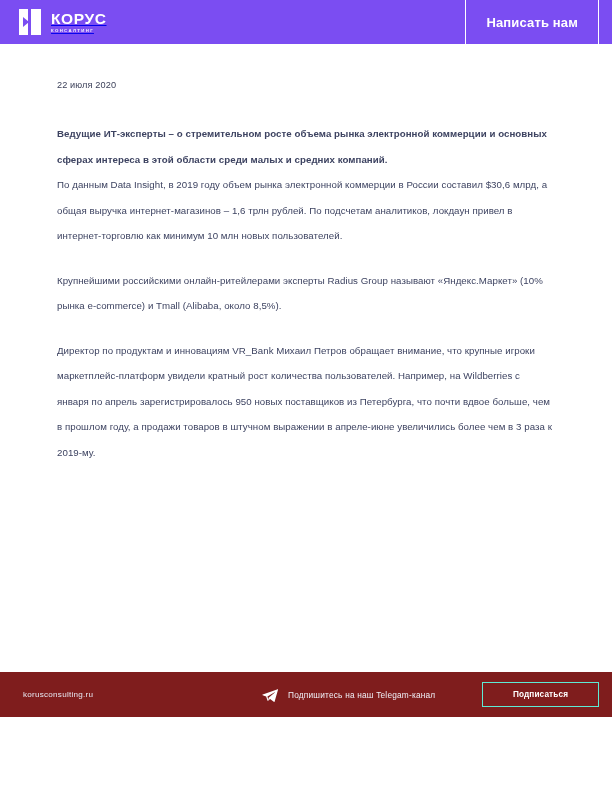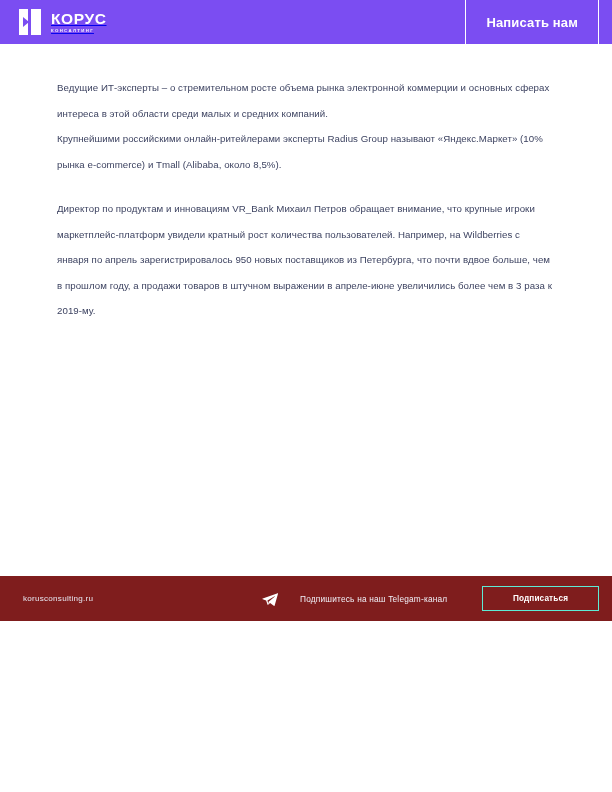--- a/index.html
+++ b/index.html
@@ -13,21 +13,21 @@
     height: 792px;
     background: #ffffff;
     font-family: "Liberation Sans", "DejaVu Sans", sans-serif;
     color: #2b2f49;
     overflow: hidden;
     position: relative;
   }
 
   .page {
     width: 612px;
-    height: 621px;
+    height: 717px;
     position: relative;
     display: flex;
     flex-direction: column;
   }
 
   
   .site-header {
     height: 44px;
     background: #7b4df2;
     display: flex;
@@ -121,21 +121,21 @@
   .article-body {
     margin-top: 31px;
   }
   .article-body p {
     font-size: 9.7px;
     line-height: 25.5px;
     color: #3d4361;
     margin: 0 0 19px 0;
     letter-spacing: 0.05px;
   }
-  .article-body p.tight { margin-bottom: 0; }
+  .article-body p.tight { margin-bottom: 0; font-weight: bold; }
   .article-body p:last-child { margin-bottom: 12px; }
 
   
   .site-footer {
     height: 45px;
     background: #7f1d1d;
     flex: 0 0 auto;
     display: flex;
     align-items: center;
     padding: 0 13px 0 23px;
@@ -143,21 +143,21 @@
   }
   .footer-site {
     color: #e7e8f2;
     font-size: 8.1px;
     letter-spacing: 0.25px;
     text-decoration: none;
   }
   .footer-center {
     display: flex;
     align-items: center;
-    gap: 22px;
+    gap: 10px;
     position: absolute;
     left: 262px;
   }
   .tg-icon {
     width: 16px;
     height: 14px;
     display: block;
     flex: 0 0 auto;
   }
   .footer-tg-text {
@@ -199,24 +199,26 @@
         <span class="brand-name">КОРУС</span>
         <span class="brand-sub">КОНСАЛТИНГ</span>
       </span>
     </a>
 
     <button class="header-cta" type="button">Написать нам</button>
   </header>
 
   <main class="article">
 
+    <div class="article-date">22 июля 2020</div>
 
 
     <div class="article-body">
       <p class="tight">Ведущие ИТ-эксперты – о стремительном росте объема рынка электронной коммерции и основных сферах интереса в этой области среди малых и средних компаний.</p>
+      <p>По данным Data Insight, в 2019 году объем рынка электронной коммерции в России составил $30,6 млрд, а общая выручка интернет-магазинов – 1,6 трлн рублей. По подсчетам аналитиков, локдаун привел в интернет-торговлю как минимум 10 млн новых пользователей.</p>
       <p>Крупнейшими российскими онлайн-ритейлерами эксперты Radius Group называют «Яндекс.Маркет» (10% рынка e-commerce) и Tmall (Alibaba, около 8,5%).</p>
       <p>Директор по продуктам и инновациям VR_Bank Михаил Петров обращает внимание, что крупные игроки маркетплейс-платформ увидели кратный рост количества пользователей. Например, на Wildberries с января по апрель зарегистрировалось 950 новых поставщиков из Петербурга, что почти вдвое больше, чем в прошлом году, а продажи товаров в штучном выражении в апреле-июне увеличились более чем в 3 раза к 2019-му.</p>
     </div>
   </main>
 
   <footer class="site-footer">
 
     <a class="footer-site" href="#">korusconsulting.ru</a>
 
     <div class="footer-center">

